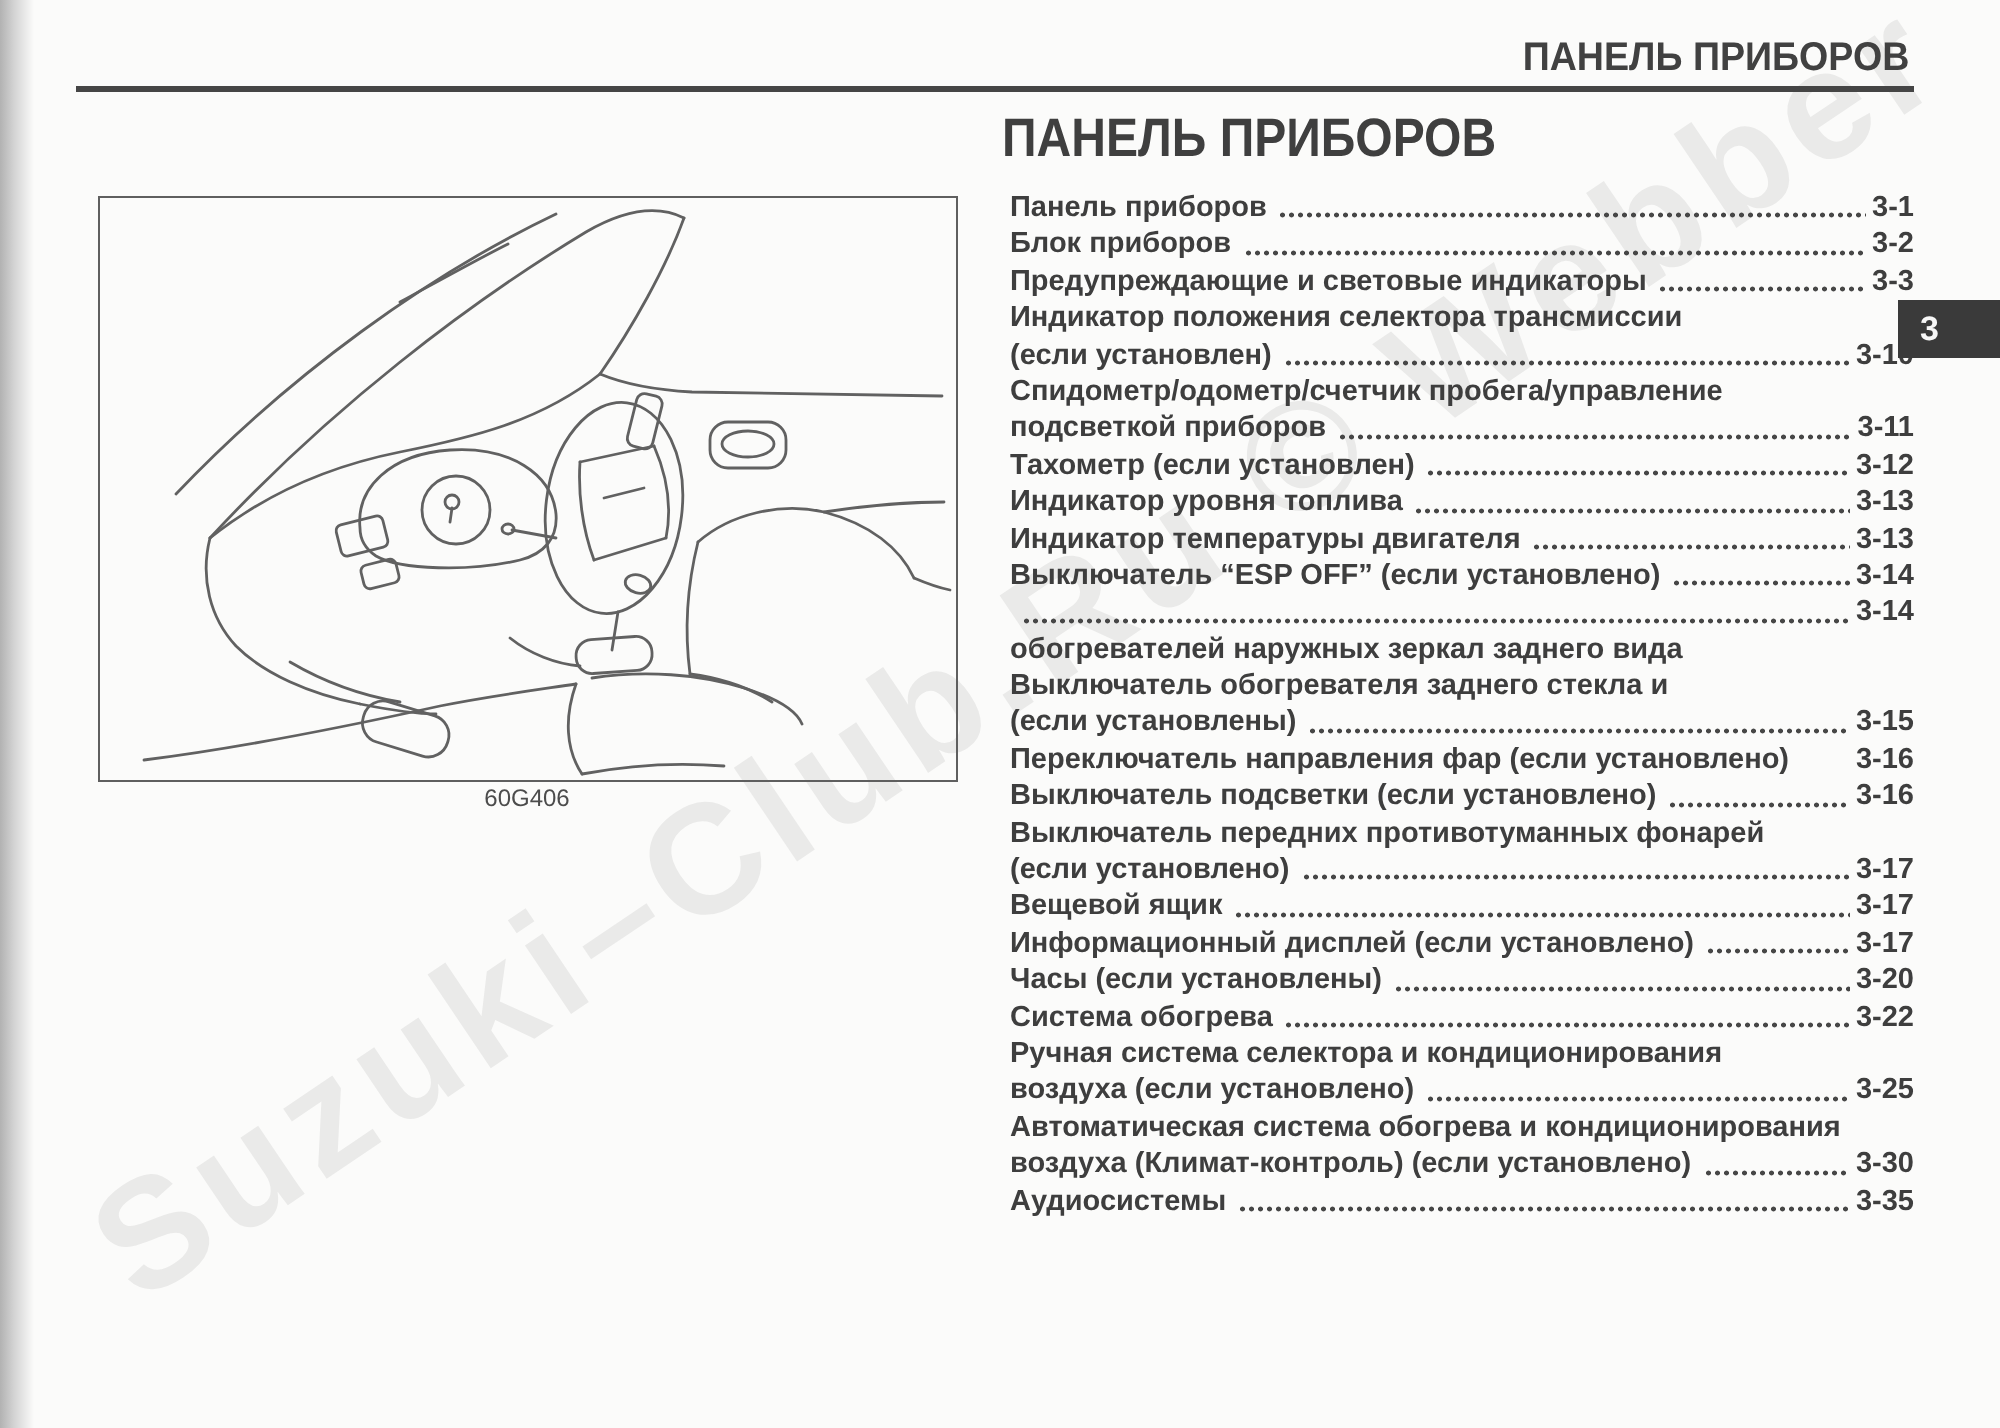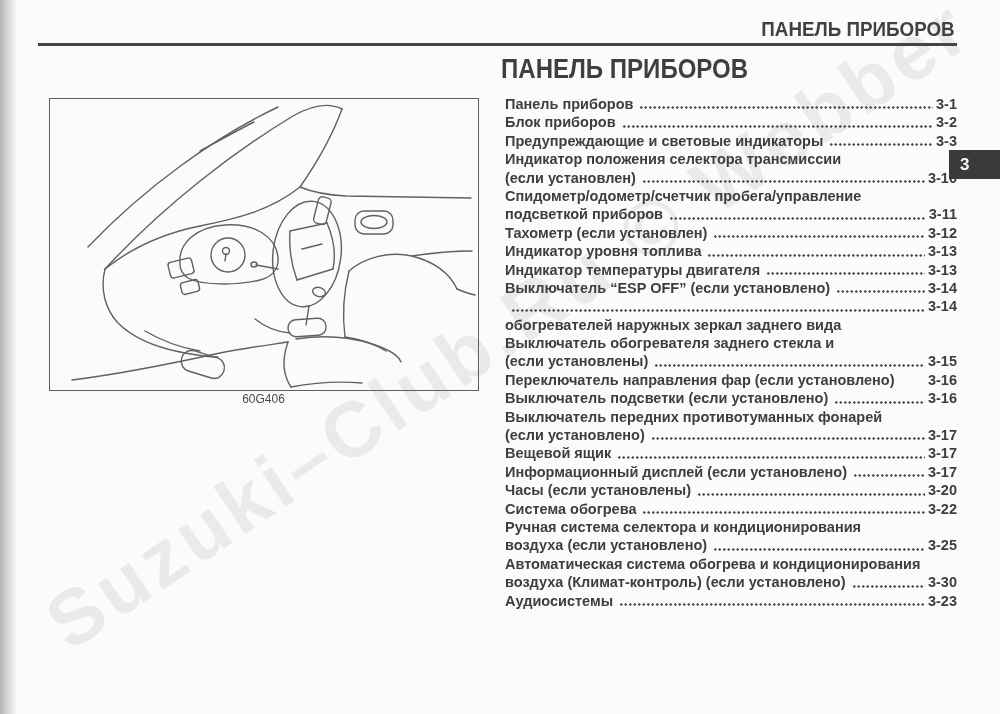--- a/index.html
+++ b/index.html
@@ -258,15 +258,15 @@
       <span class="toc-text">Автоматическая система обогрева и кондиционирования</span>
     </div>
     <div class="toc-line">
       <span class="toc-text">воздуха (Климат-контроль) (если установлено)</span>
       <span class="leader"></span>
       <span class="toc-page">3-30</span>
     </div>
     <div class="toc-line">
       <span class="toc-text">Аудиосистемы</span>
       <span class="leader"></span>
-      <span class="toc-page">3-23</span>
+      <span class="toc-page">3-35</span>
     </div>
   </div>
 
 </body></html>

